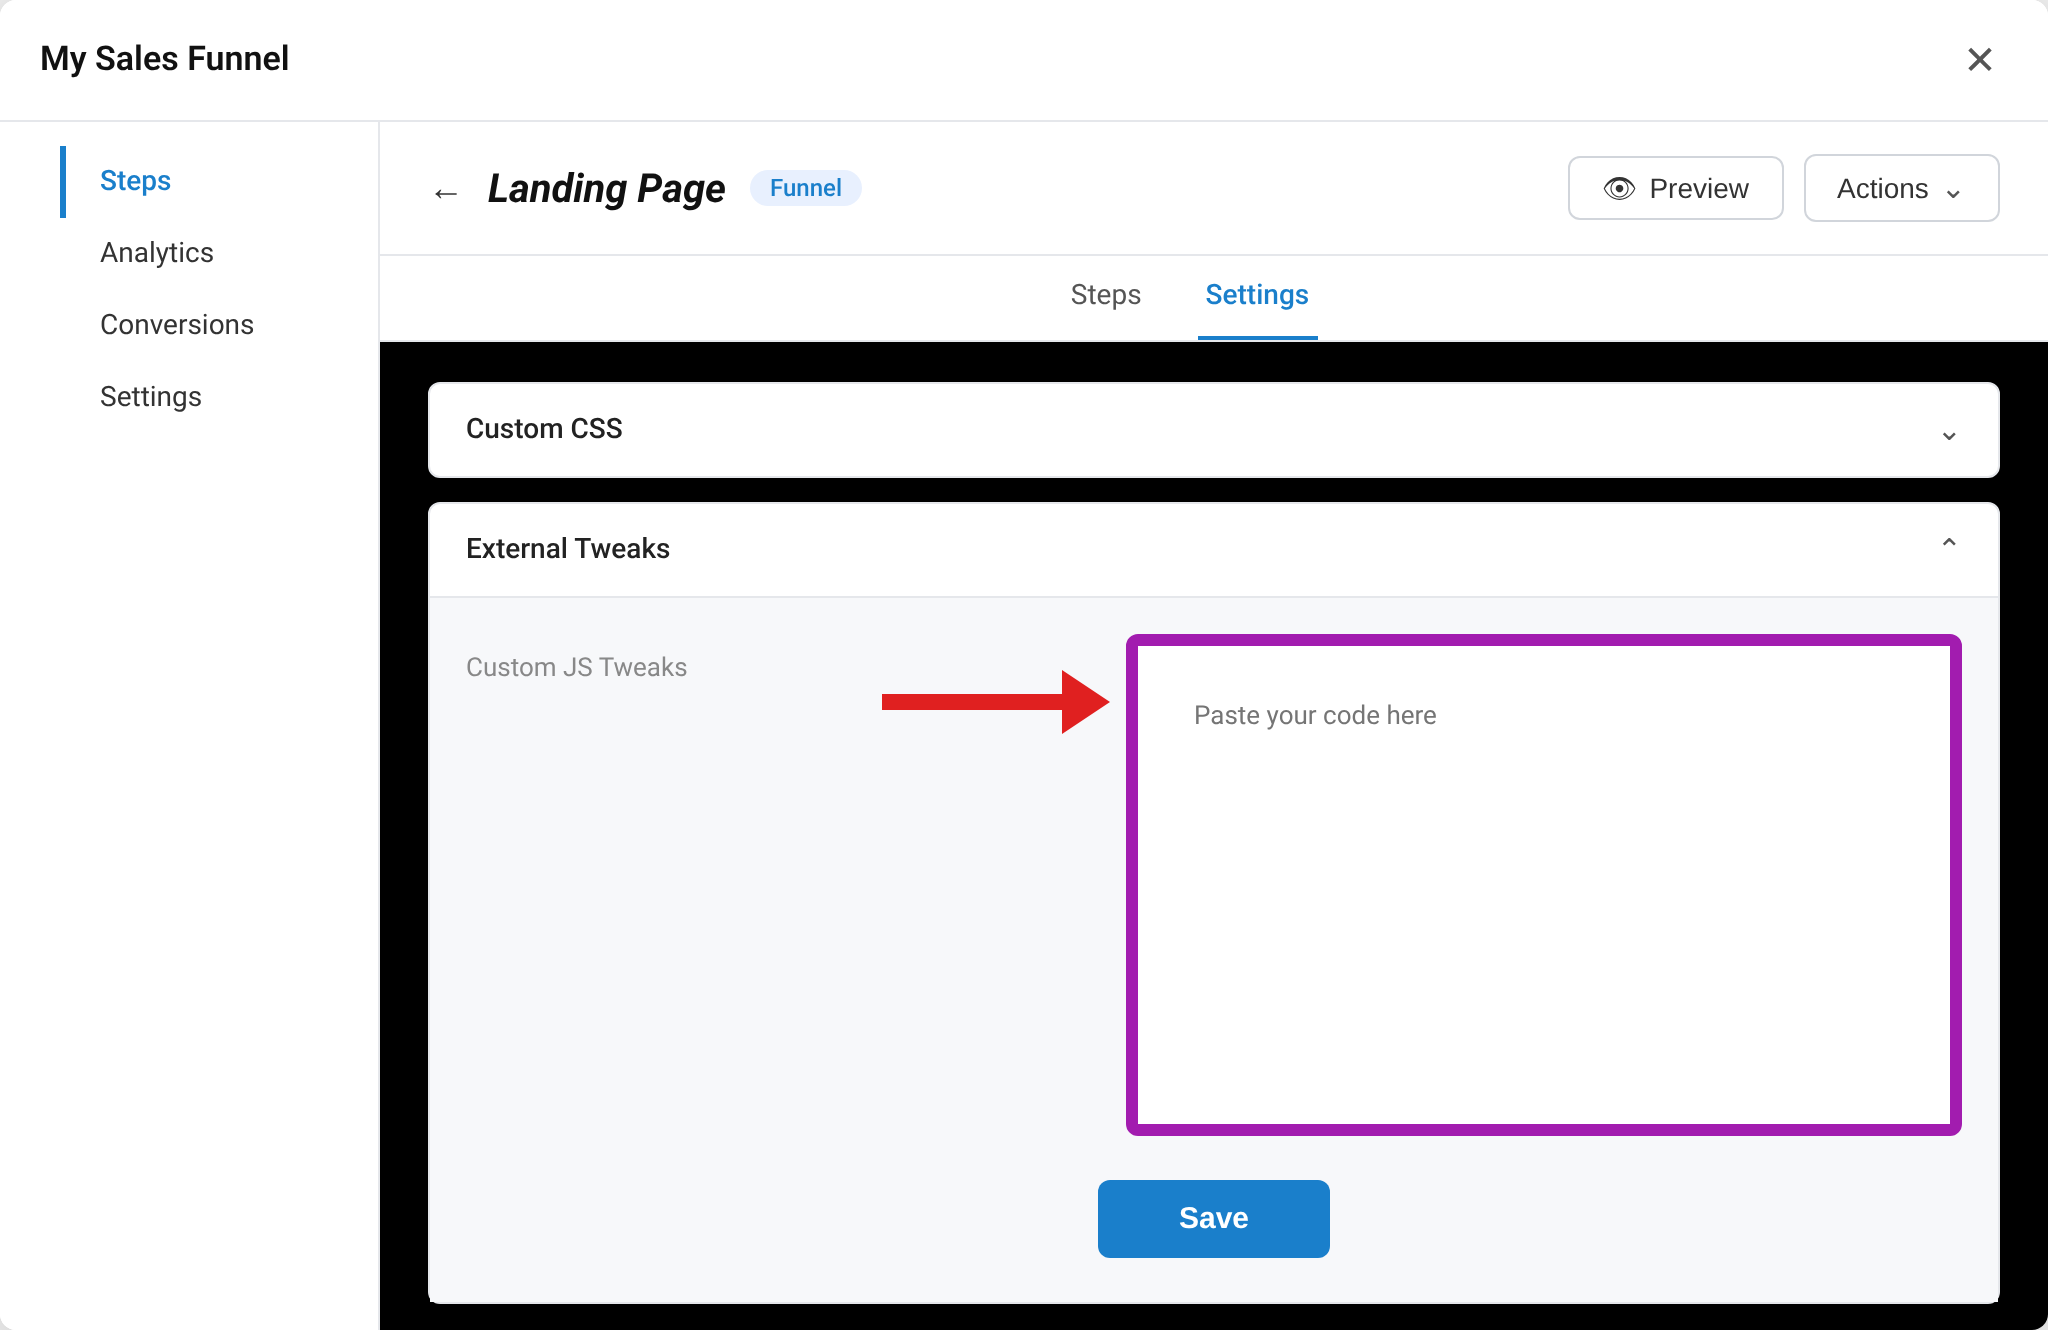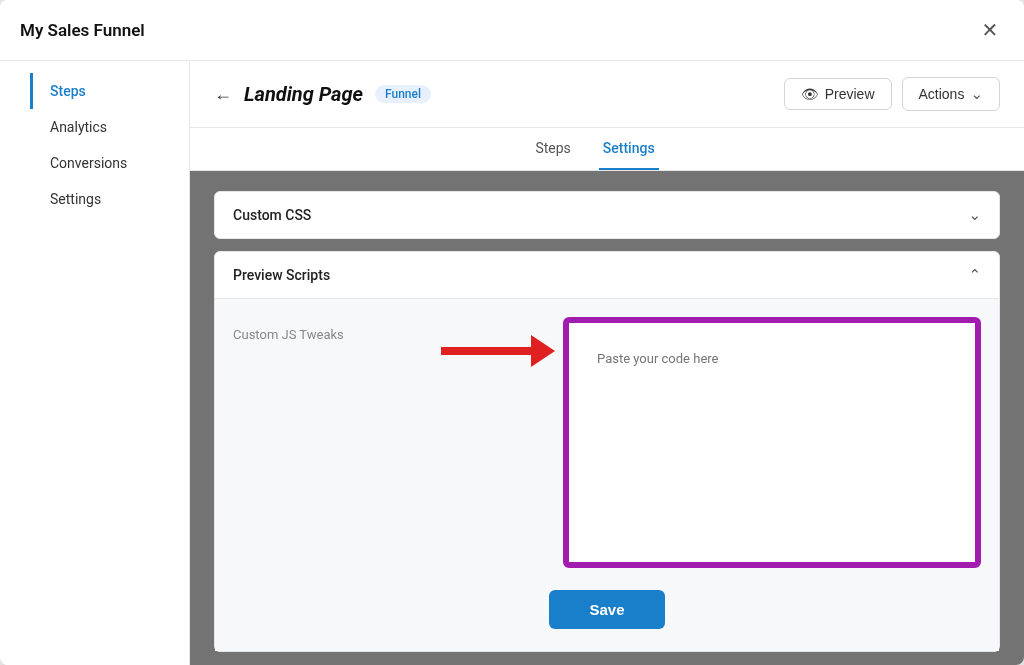--- a/index.html
+++ b/index.html
@@ -162,21 +162,21 @@
     }
     .tab.active {
       color: #1a7fcb;
       border-bottom: 2px solid #1a7fcb;
       font-weight: 500;
     }
     .content-body {
       flex: 1;
       overflow-y: auto;
       padding: 20px 24px;
-      background: #737373;
+      background: #000000;
     }
     .accordion {
       background: #fff;
       border: 1px solid #e5e7eb;
       border-radius: 6px;
       margin-bottom: 12px;
     }
     .accordion-header {
       display: flex;
       align-items: center;
@@ -312,21 +312,21 @@
 
         <div class="accordion">
           <div class="accordion-header">
             <span>Custom CSS</span>
             <span class="chevron-icon">⌄</span>
           </div>
         </div>
 
         <div class="accordion">
           <div class="accordion-header">
-            <span>Preview Scripts</span>
+            <span>External Tweaks</span>
             <span class="chevron-icon">⌃</span>
           </div>
           <div class="accordion-body">
             <div class="external-scripts-row">
               <div class="label-col">Custom JS Tweaks</div>
               <div class="arrow-col">
                 <div class="red-arrow">
                   <div class="red-arrow-shaft"></div>
                   <div class="red-arrow-head"></div>
                 </div>

